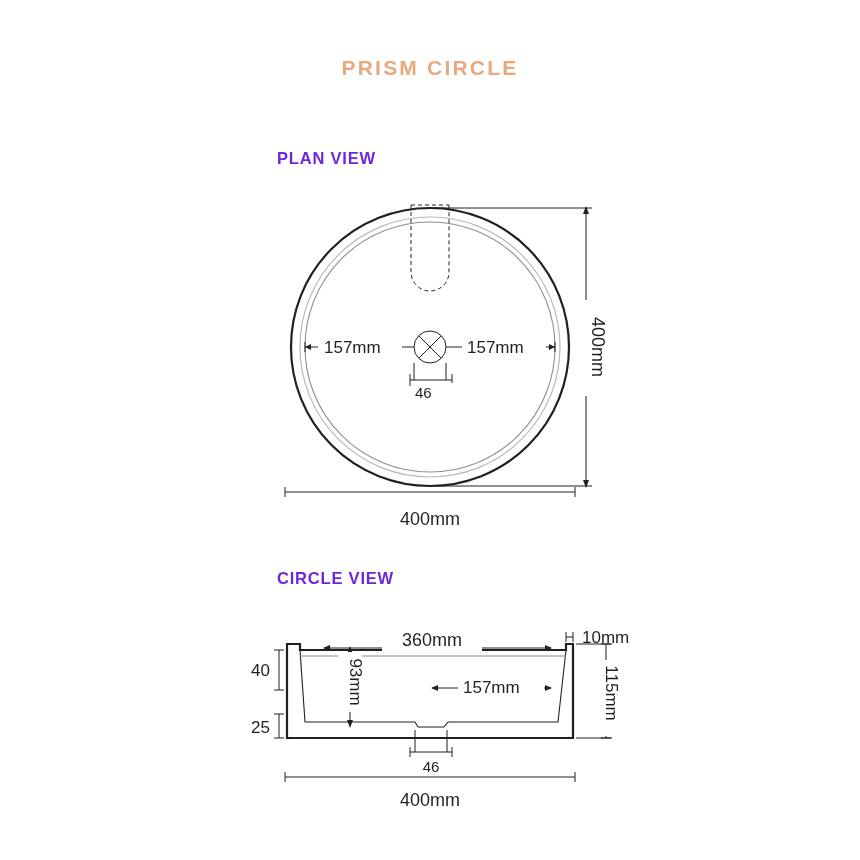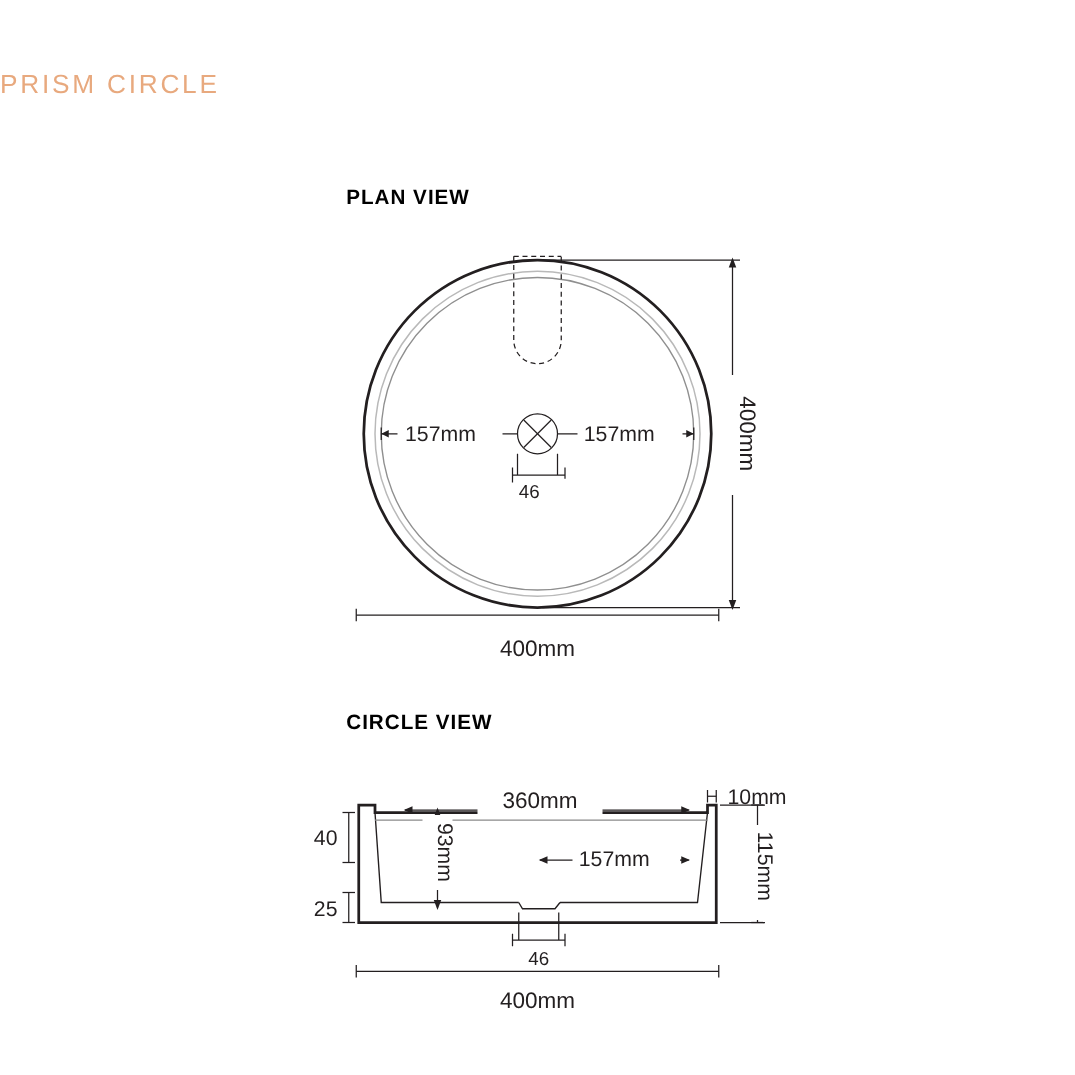--- a/index.html
+++ b/index.html
@@ -17,32 +17,33 @@
   }
   .stage {
     position: absolute;
     inset: 0;
   }
   #product-title {
     position: absolute;
     top: 56px;
     left: 0;
     width: 860px;
+    text-align: center;
     font-size: 21px;
     letter-spacing: 2.2px;
     color: #e8a97e;
-    font-weight: 400;
+    font-weight: 700;
     font-family: "Liberation Sans", sans-serif;
   }
   .view-heading {
     position: absolute;
     font-size: 16.5px;
     font-weight: bold;
     letter-spacing: 0.8px;
-    color: #000000;
+    color: #6d28d9;
   }
   #plan-view-heading { top: 149px; left: 277px; }
   #section-view-heading { top: 569px; left: 277px; }
 
   svg.draw {
     position: absolute;
     top: 0;
     left: 0;
     width: 860px;
     height: 860px;

